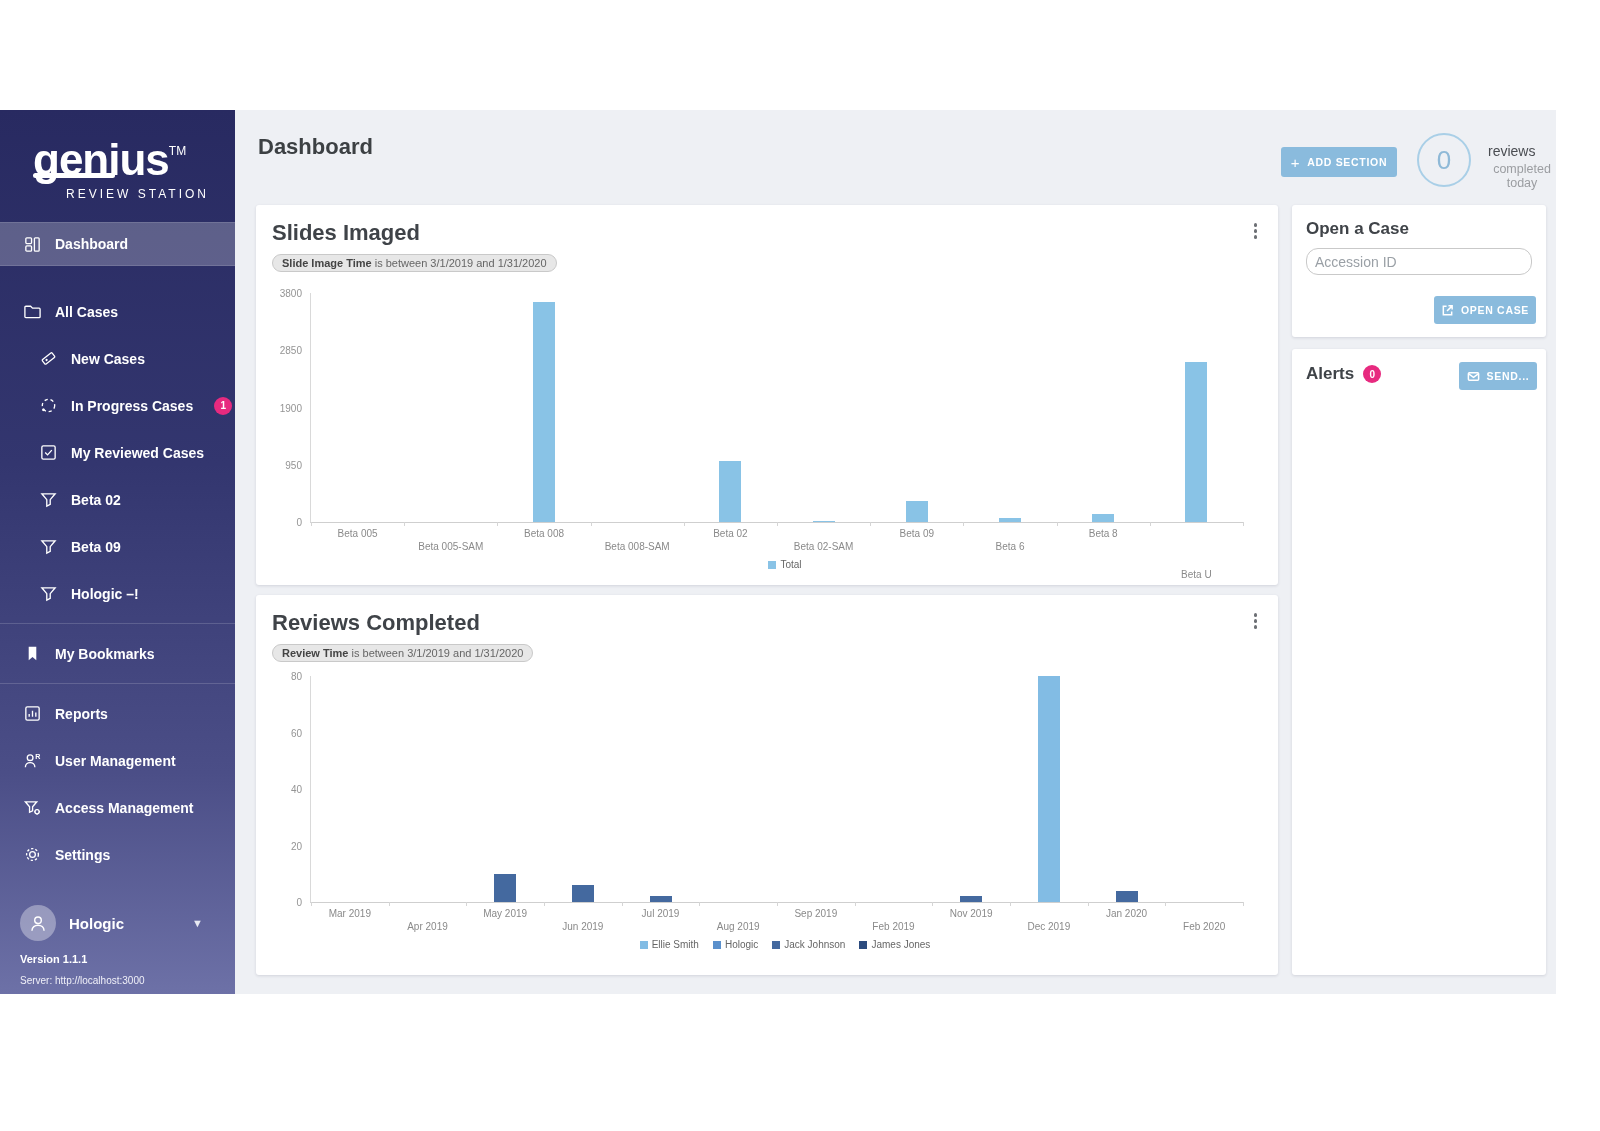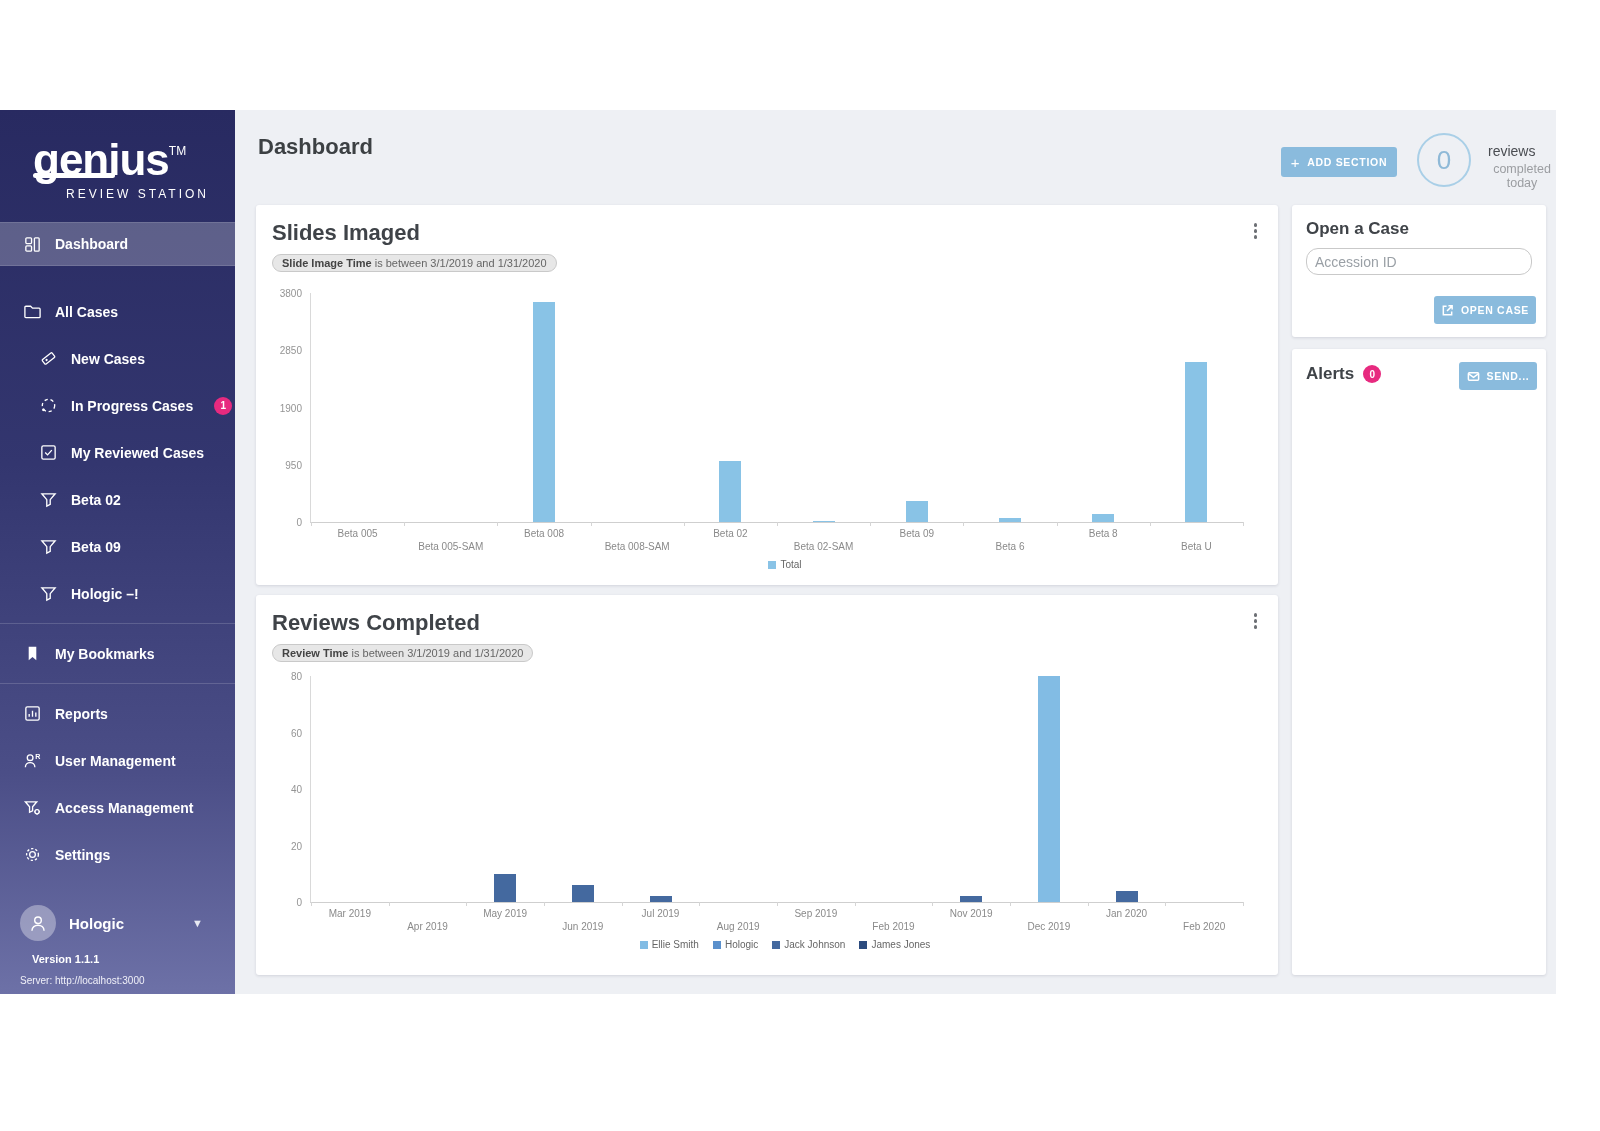--- a/index.html
+++ b/index.html
@@ -31,21 +31,21 @@
     font-size:10px; font-weight:700; display:inline-flex; align-items:center; justify-content:center;
     padding:0 5px; margin-left:8px; }
 
   .side-footer { position:absolute; left:0; bottom:0; width:235px; padding:0 20px 8px 20px; }
   .user-row { display:flex; align-items:center; gap:13px; position:relative; }
   .avatar { width:36px; height:36px; border-radius:50%; background:rgba(255,255,255,0.35);
     display:flex; align-items:center; justify-content:center; }
   .avatar svg { width:22px; height:22px; stroke:#fff; fill:none; stroke-width:1.3; }
   .user-name { font-size:15px; font-weight:700; }
   .user-caret { position:absolute; right:12px; font-size:11px; color:#e8e9f2; }
-  .version { margin-top:12px; font-size:11px; font-weight:700;margin-left:12px; }
+  .version { margin-top:12px; font-size:11px; font-weight:700; }
   .server { margin-top:10px; font-size:10px; color:#f0f0f8; }
 
   
   .page-title { position:absolute; left:258px; top:24px; font-size:22px; font-weight:700; color:#3c4043; }
   .btn { background:#8abbdd; color:#fff; border:none; border-radius:3px; font-family:inherit;
     font-size:10.5px; font-weight:700; letter-spacing:0.7px; display:flex; align-items:center;
     justify-content:center; gap:7px; cursor:pointer; }
   .btn svg { stroke:#fff; fill:none; stroke-width:1.6; }
   .btn-add { position:absolute; left:1281px; top:37px; width:116px; height:30px; }
   .btn-add .plus { font-size:15px; font-weight:400; }
@@ -311,21 +311,21 @@
         <span class="xtick" style="left: 100%;"></span>
         <div class="xlabel row1" style="left: 5%;">Beta 005</div>
         <div class="xlabel row2" style="left: 15%;">Beta 005-SAM</div>
         <div class="xlabel row1" style="left: 25%;">Beta 008</div>
         <div class="xlabel row2" style="left: 35%;">Beta 008-SAM</div>
         <div class="xlabel row1" style="left: 45%;">Beta 02</div>
         <div class="xlabel row2" style="left: 55%;">Beta 02-SAM</div>
         <div class="xlabel row1" style="left: 65%;">Beta 09</div>
         <div class="xlabel row2" style="left: 75%;">Beta 6</div>
         <div class="xlabel row1" style="left: 85%;">Beta 8</div>
-        <div class="xlabel row2" style="left: 95%;">Beta U</div>
+        <div class="xlabel row2" style="left: 95%; margin-top: 28px;">Beta U</div>
         <div class="bar" style="left: 25%; height: 96.0526%; bottom: 0%; background: rgb(137, 195, 230);"></div>
         <div class="bar" style="left: 45%; height: 26.8421%; bottom: 0%; background: rgb(137, 195, 230);"></div>
         <div class="bar" style="left: 55%; height: 0.526316%; bottom: 0%; background: rgb(137, 195, 230);"></div>
         <div class="bar" style="left: 65%; height: 9.21053%; bottom: 0%; background: rgb(137, 195, 230);"></div>
         <div class="bar" style="left: 75%; height: 1.84211%; bottom: 0%; background: rgb(137, 195, 230);"></div>
         <div class="bar" style="left: 85%; height: 3.42105%; bottom: 0%; background: rgb(137, 195, 230);"></div>
         <div class="bar" style="left: 95%; height: 69.7368%; bottom: 0%; background: rgb(137, 195, 230);"></div>
       </div>
   </section>
 

